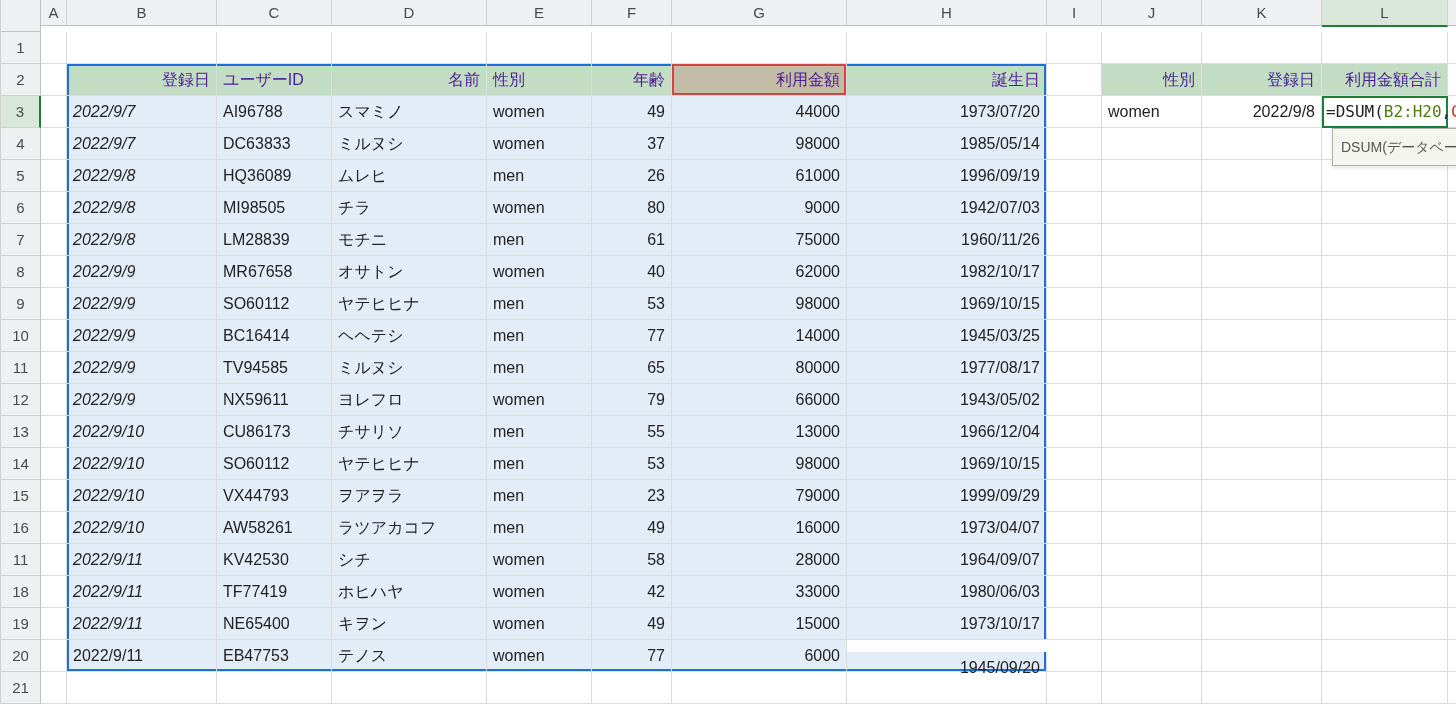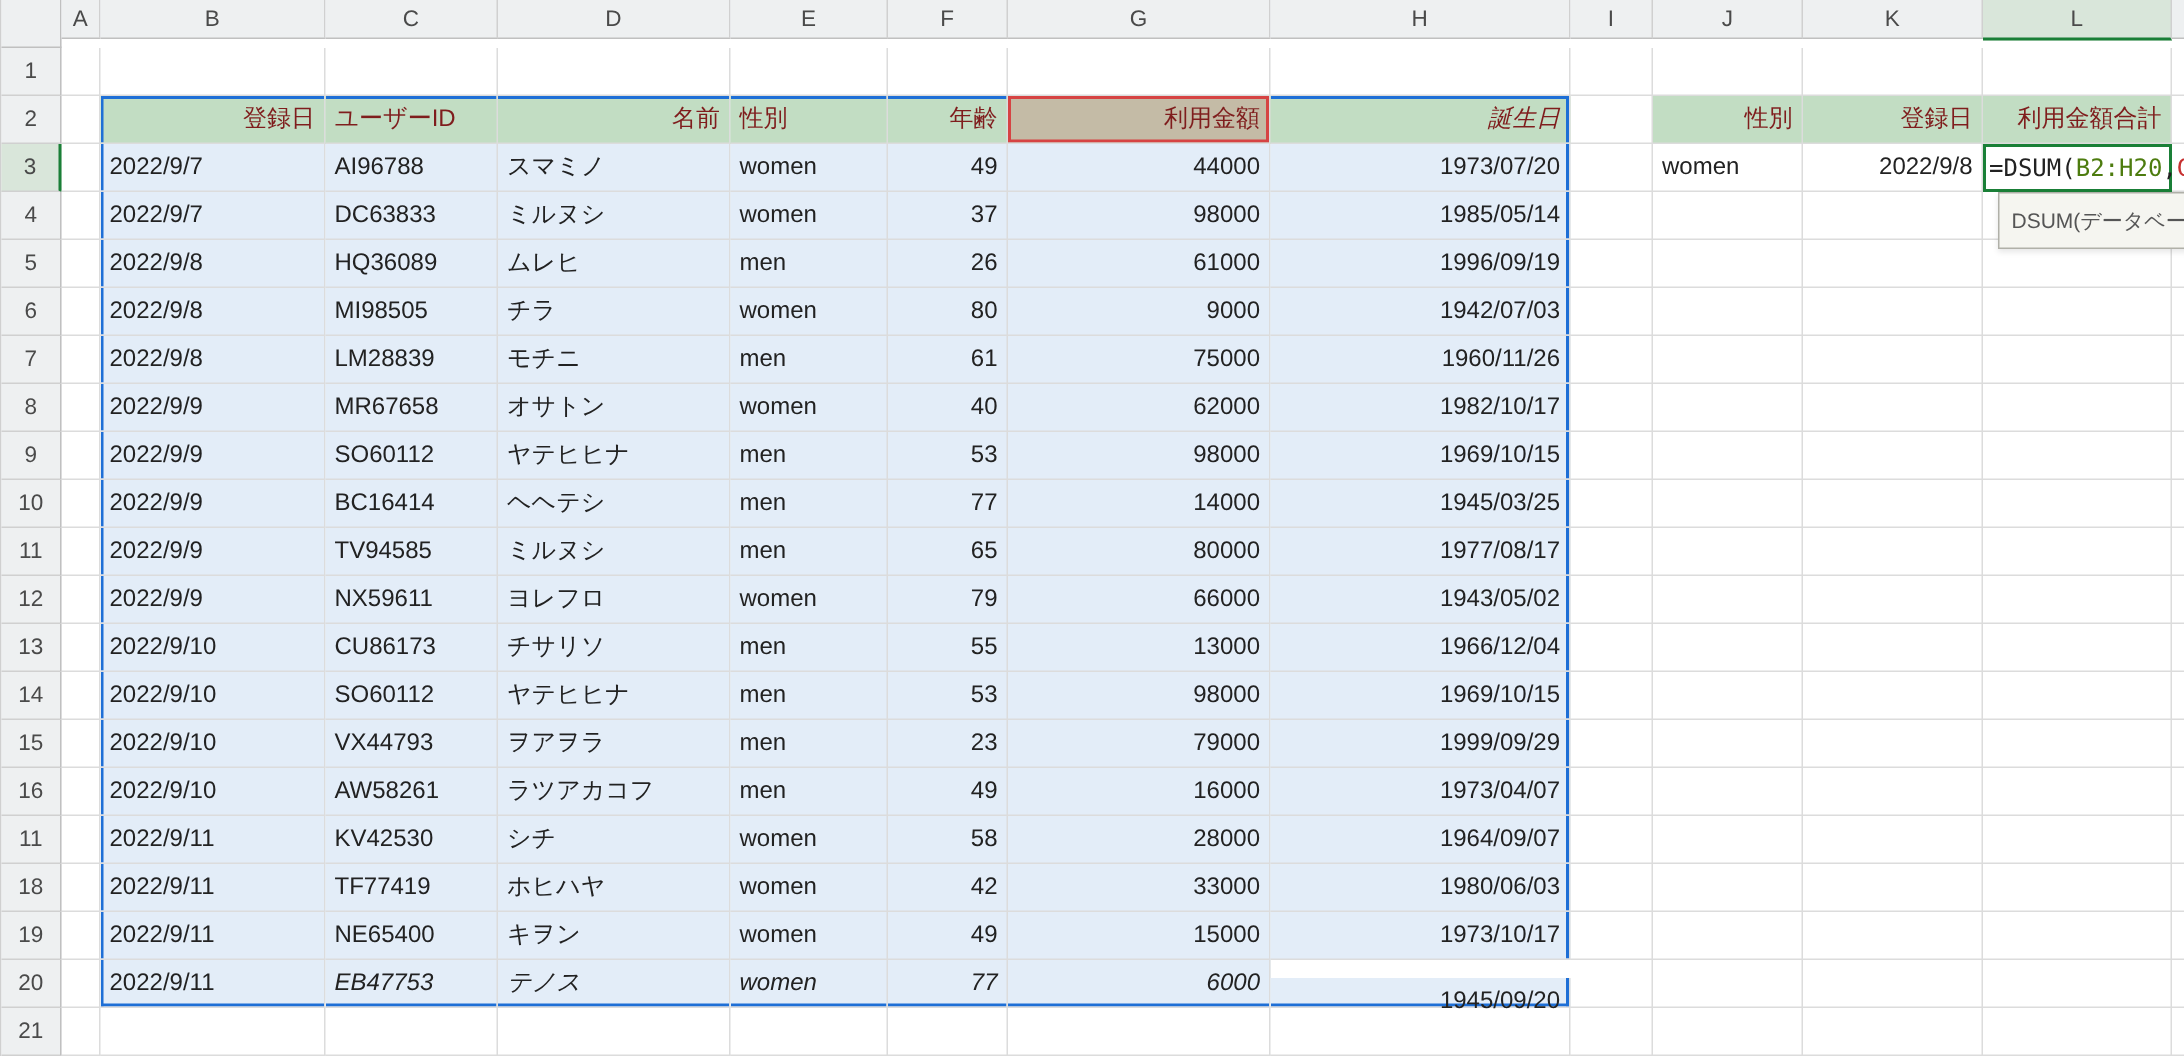--- a/index.html
+++ b/index.html
@@ -44,36 +44,36 @@
     border-right: 1px solid #dcdcdc;
     border-bottom: 1px solid #dcdcdc;
     padding: 0 6px;
     line-height: 32px;
     white-space: nowrap;
     overflow: visible;
     position: relative;
   }
   .th-green {
     background: #c2ddc3;
-    color: #7f1d1d;
+    color: #4c1d95;
     font-weight: normal;
   }
   .data-sel {
     background: #e3edf8;
   }
   .right { text-align: right; }
   .left { text-align: left; }
 
   
   .sel-top    { box-shadow: inset 0 2px 0 0 #1e6fd6; }
-  .sel-bottom { box-shadow: inset 0 -2px 0 0 #1e6fd6; font-style: italic; }
-  .sel-left   { box-shadow: inset 2px 0 0 0 #1e6fd6; }
+  .sel-bottom { box-shadow: inset 0 -2px 0 0 #1e6fd6; }
+  .sel-left   { box-shadow: inset 2px 0 0 0 #1e6fd6; font-style: italic; }
   .sel-right  { box-shadow: inset -2px 0 0 0 #1e6fd6; }
   .sel-tl { box-shadow: inset 2px 0 0 0 #1e6fd6, inset 0 2px 0 0 #1e6fd6; }
-  .sel-tr { box-shadow: inset -2px 0 0 0 #1e6fd6, inset 0 2px 0 0 #1e6fd6; font-style: italic; }
+  .sel-tr { box-shadow: inset -2px 0 0 0 #1e6fd6, inset 0 2px 0 0 #1e6fd6; }
   .sel-bl { box-shadow: inset 2px 0 0 0 #1e6fd6, inset 0 -2px 0 0 #1e6fd6; }
   .sel-br { box-shadow: inset -2px 0 0 0 #1e6fd6, inset 0 -2px 0 0 #1e6fd6; margin-top: 12px; }
 
   
   .g2-sel {
     box-shadow: 0 0 0 2px #d64343 inset;
     background: #c4bba6 !important;
   }
 
   

